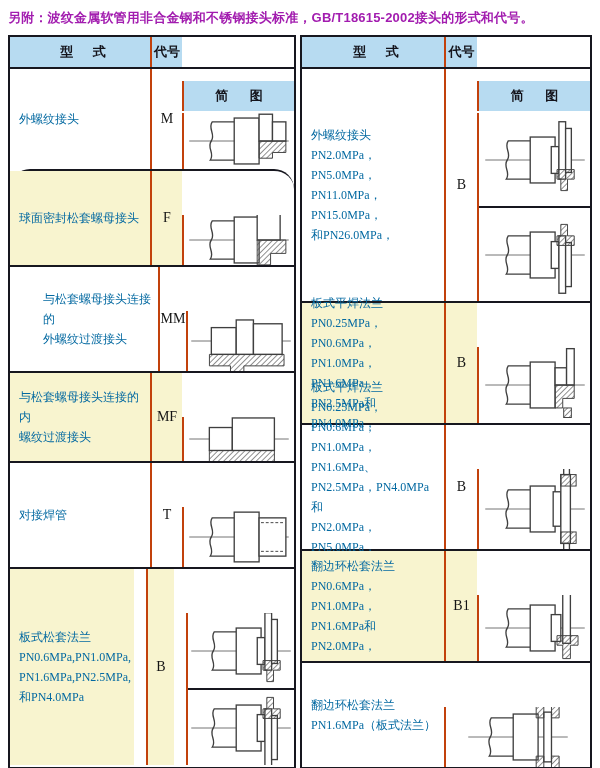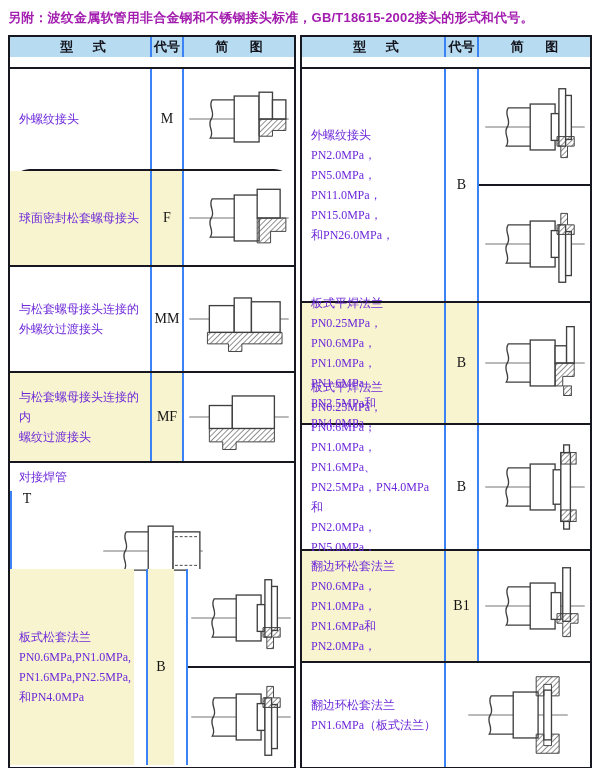--- a/index.html
+++ b/index.html
@@ -11,39 +11,39 @@
     padding:9px 8px 0 8px;font-size:13px;font-weight:bold;color:#a21caf;
     letter-spacing:0.2px;white-space:nowrap;
   }
   .tables{display:flex;gap:4px;padding:0 8px;margin-top:8px;}
   .jtable{border:2px solid #17171f;background:#fff;}
   .jtable.left{width:284px;}
   .jtable.right{width:288px;}
   .row{display:flex;}
   .row + .row{border-top:2px solid #17171f;}
   .cell{box-sizing:border-box;}
-  .cell + .cell{border-left:2px solid #3b82f6;}
+  .cell + .cell{border-left:2px solid #c2410c;}
   
   .left  .c-type{width:140px;} .left  .c-code{width:32px;} .left  .c-diag{flex:1;}
   .right .c-type{width:142px;} .right .c-code{width:33px;} .right .c-diag{flex:1;}
   .thead .cell{
-    background:#b7dbf1;height:20px;display:flex;align-items:center;justify-content:center;
+    background:#b7dbf1;height:30px;display:flex;align-items:center;justify-content:center;
     font-size:13px;font-weight:bold;color:#13131b;white-space:pre;
   }
   .c-type{
     display:flex;align-items:center;padding:4px 3px 4px 9px;
     font-family:"Liberation Serif",serif;font-size:12px;line-height:20px;
-    white-space:pre-line;color:#6d28d9;
+    white-space:pre-line;color:#0369a1;
   }
   .c-code{
     display:flex;align-items:center;justify-content:center;
     font-family:"Liberation Serif",serif;font-size:14px;color:#141414;
   }
   .hl{background:#f8f4cf;}
-  .c-diag{display:flex;flex-direction:column;background:#fff;}
+  .c-diag{display:flex;flex-direction:column;background:#fff;margin-top:44px;}
   .diag{flex:1;display:flex;align-items:center;justify-content:center;overflow:hidden;}
   .diag + .diag{border-top:2px solid #17171f;}
   .diag svg{display:block;}
 </style>
 </head>
 <body>
 
 <div class="intro">另附：波纹金属软管用非合金钢和不锈钢接头标准，GB/T18615-2002接头的形式和代号。</div>
 
 <div class="tables">
@@ -91,21 +91,21 @@
               <line x1="3" y1="46" x2="107" y2="46" stroke="#6e6e6e" stroke-width="1"></line>
               <path d="M50 26 H27 C22 33 31 39 26 46 C21 53 30 59 25 66 H50" stroke="#3f3f3f" stroke-width="1.4" fill="none"></path>
               <rect x="50" y="22" width="26" height="48" stroke="#3f3f3f" stroke-width="1.4" fill="#ffffff"></rect>
               <rect x="74" y="16" width="24" height="30" stroke="#3f3f3f" stroke-width="1.4" fill="#ffffff"></rect>
               <path d="M74 46 H104 V60 H88 V72 H74 Z" fill="url(#h1)" stroke="#3f3f3f" stroke-width="1"></path>
             </svg>
           </div>
         </div>
     </div>
 
-    <div class="row" style="height:104px;">
+    <div class="row" style="height:104px;padding-left:24px;">
       <div class="cell c-type">与松套螺母接头连接的
 外螺纹过渡接头</div>
       <div class="cell c-code">MM</div>
       <div class="cell c-diag">
           <div class="diag">
             <svg width="106" height="88" viewBox="0 0 110 92" xmlns="http://www.w3.org/2000/svg">
               <defs>
                 <pattern id="h2" width="4" height="4" patternUnits="userSpaceOnUse" patternTransform="rotate(45)">
                   <line x1="0" y1="0" x2="0" y2="4" stroke="#4d4d4d" stroke-width="1.3"></line>
                 </pattern>
@@ -134,21 +134,21 @@
               </defs>
               <line x1="3" y1="46" x2="107" y2="46" stroke="#6e6e6e" stroke-width="1"></line>
               <rect x="24" y="34" width="24" height="24" stroke="#3f3f3f" stroke-width="1.4" fill="#ffffff"></rect>
               <rect x="48" y="24" width="44" height="34" stroke="#3f3f3f" stroke-width="1.4" fill="#ffffff"></rect>
               <path d="M24 58 H92 V72 H52 V80 H38 V72 H24 Z" fill="url(#h3)" stroke="#3f3f3f" stroke-width="1"></path>
             </svg>
           </div>
         </div>
     </div>
 
-    <div class="row" style="height:104px;flex-direction:column;">
+    <div class="row" style="height:104px;">
       <div class="cell c-type">对接焊管</div>
       <div class="cell c-code">T</div>
       <div class="cell c-diag">
           <div class="diag">
             <svg width="106" height="88" viewBox="0 0 110 92" xmlns="http://www.w3.org/2000/svg">
               <defs>
                 <pattern id="h4" width="4" height="4" patternUnits="userSpaceOnUse" patternTransform="rotate(45)">
                   <line x1="0" y1="0" x2="0" y2="4" stroke="#4d4d4d" stroke-width="1.3"></line>
                 </pattern>
               </defs>

